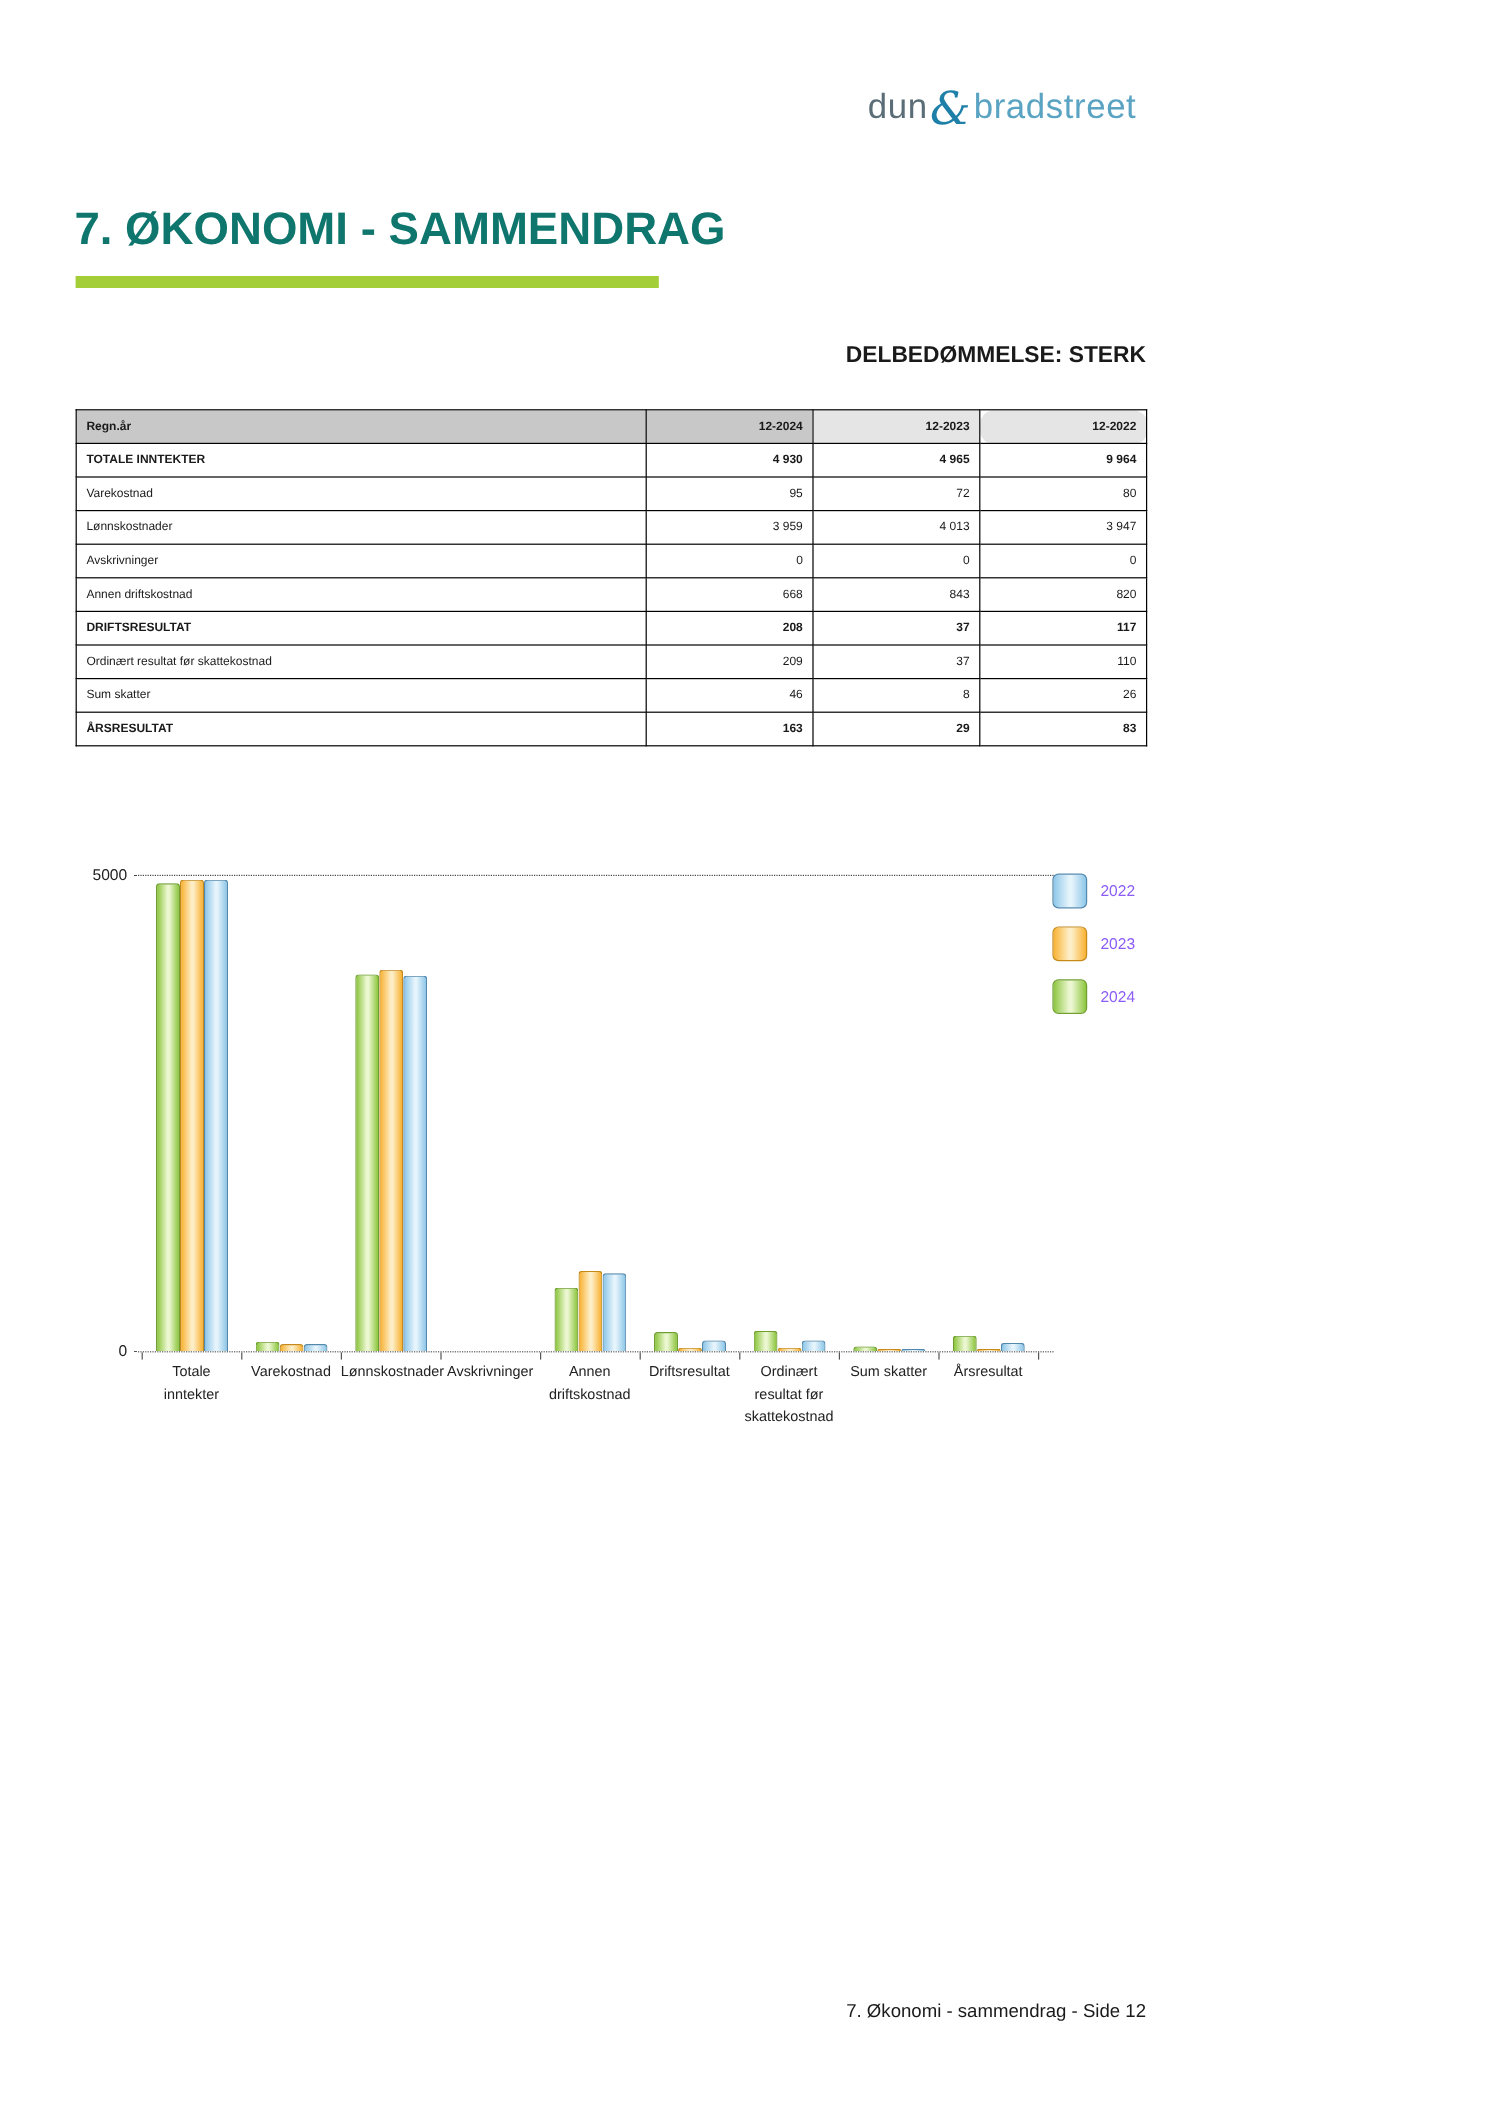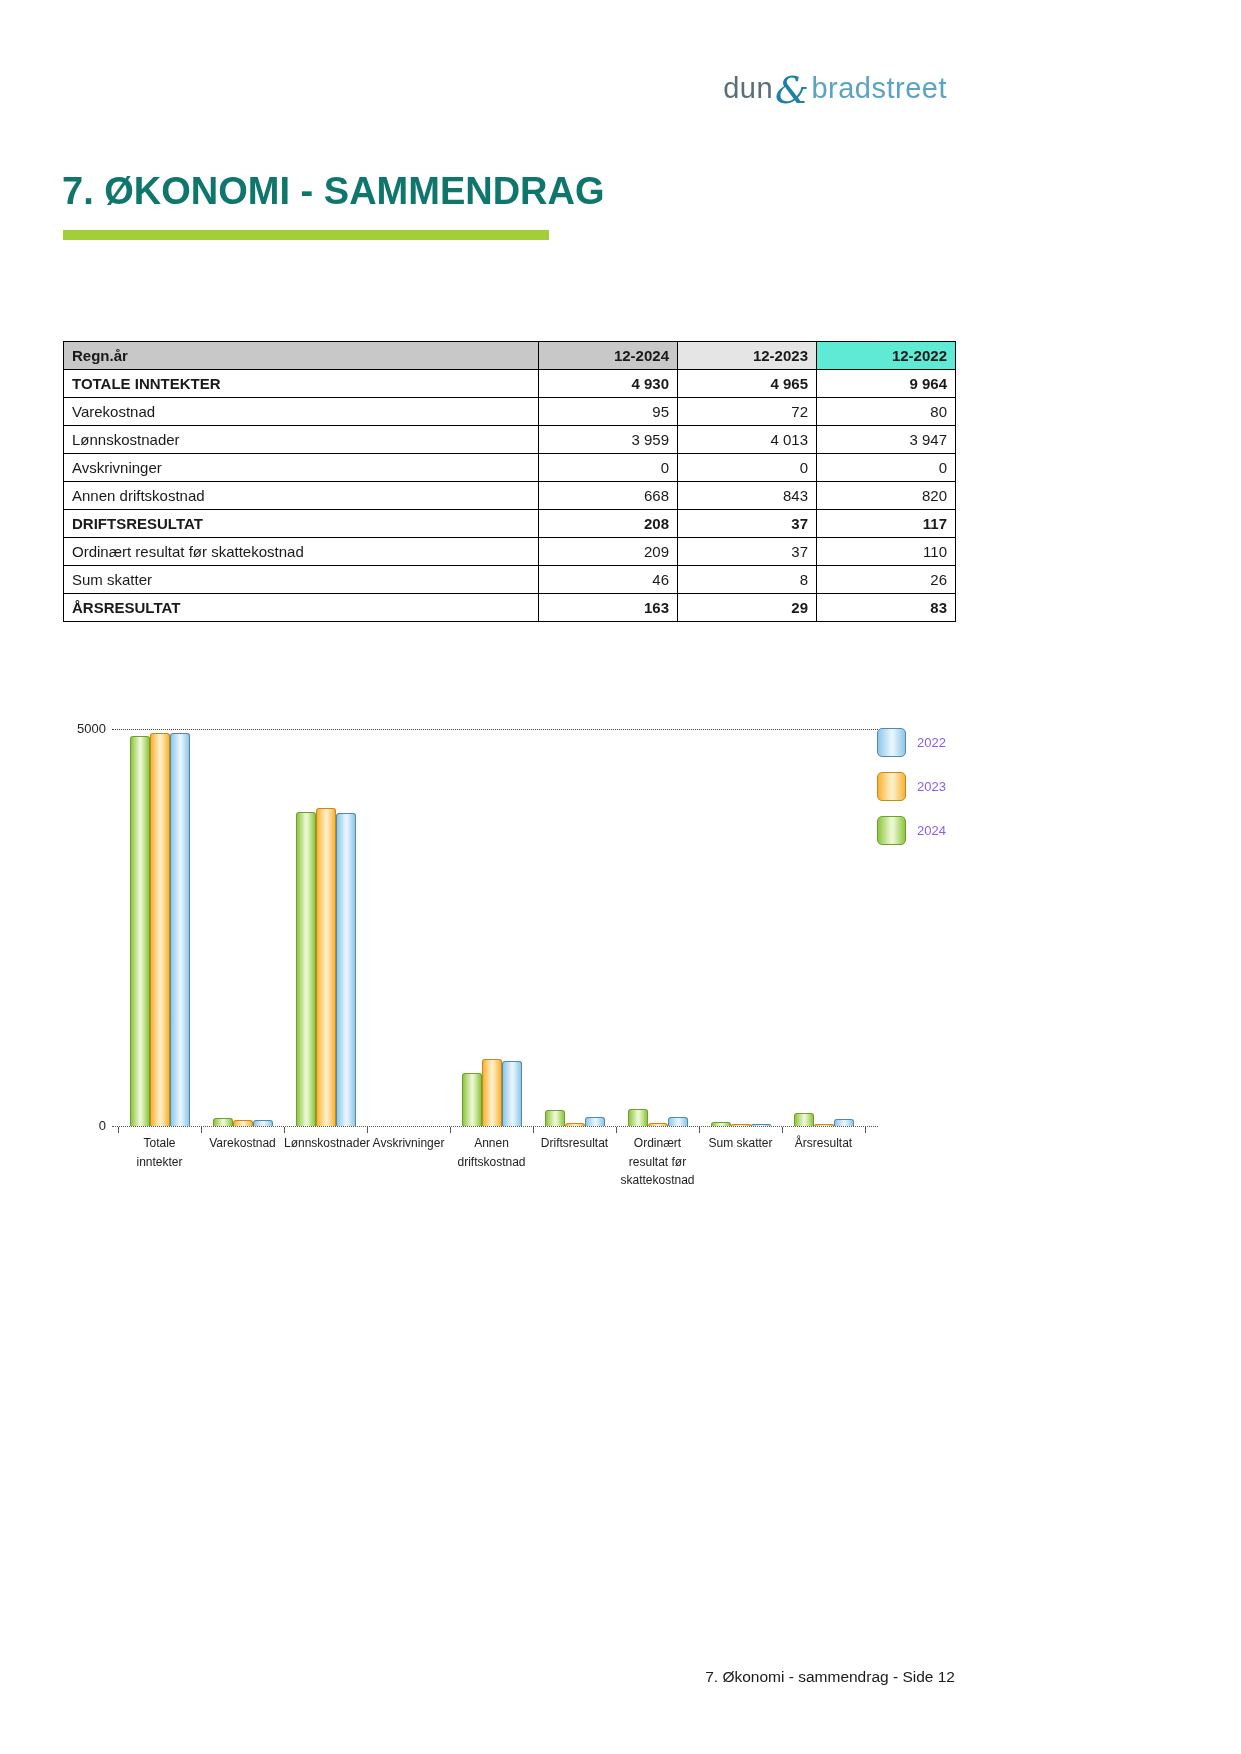--- a/index.html
+++ b/index.html
@@ -15,21 +15,21 @@
 
   
   .title { position:absolute; left:62px; top:170px; font-size:38px; font-weight:bold; color:#0f766e; letter-spacing:0; }
   .rule  { position:absolute; left:63px; top:230px; width:486px; height:10px; }
 
   .assessment { position:absolute; left:63px; top:286px; width:892px; text-align:right; font-size:19px; font-weight:bold; }
   .meta { position:absolute; left:63px; top:315px; width:892px; display:flex; justify-content:space-between; font-size:15px; }
   .meta .m-left { font-weight:bold; }
 
   
-  table.results { position:absolute; left:63px; top:341px; width:892px; border-collapse:collapse; table-layout:fixed; font-size:15px; }
+  table.results { position:absolute; left:63px; top:341px; width:892px; border-collapse:collapse; table-layout:fixed; font-size:10px; }
   table.results th, table.results td { border:1px solid #000; padding:3px 8px; height:28px; overflow:hidden; white-space:nowrap; }
   table.results thead th { background:#c8c8c8; text-align:left; font-weight:bold; }
   table.results th.num, table.results td.num { text-align:right; }
   table.results tr.bold td { font-weight:bold; }
 
   
   .chart { position:absolute; left:0; top:722px; width:1241px; height:500px; }
   .ylab { position:absolute; width:36px; text-align:right; font-size:13px; line-height:14px; color:#222; left:70px; }
   .ylab.top  { top:0; }
   .ylab.zero { top:397px; }
@@ -52,35 +52,36 @@
 
 <div class="page">
 
   <div class="logo">
     <span class="lg-left">dun</span><span class="lg-amp">&amp;</span><span class="lg-right">bradstreet</span>
   </div>
 
   <h1 class="title">7. ØKONOMI - SAMMENDRAG</h1>
   <div class="rule" style="background: rgb(163, 206, 56);"></div>
 
+  <div class="assessment">DELBEDØMMELSE: STERK</div>
 
 
   <table class="results">
     <colgroup>
       <col style="width:475px">
         <col style="width:139px">
         <col style="width:139px">
         <col style="width:139px">
     </colgroup>
   <thead>
         <tr>
           <th style="background: rgb(200, 200, 200);">Regn.år</th>
           <th class="num" style="background: rgb(200, 200, 200);">12-2024</th>
           <th class="num" style="background: #e5e5e5;">12-2023</th>
-          <th class="num" style="background: #5eead4;">12-2022</th>
+          <th class="num" style="background: #e5e5e5; border-radius: 11px;">12-2022</th>
         </tr>
       </thead>
       <tbody>
         <tr class="bold">
           <td>TOTALE INNTEKTER</td>
           <td class="num">4 930</td>
           <td class="num">4 965</td>
           <td class="num">9 964</td>
         </tr>
         <tr>

